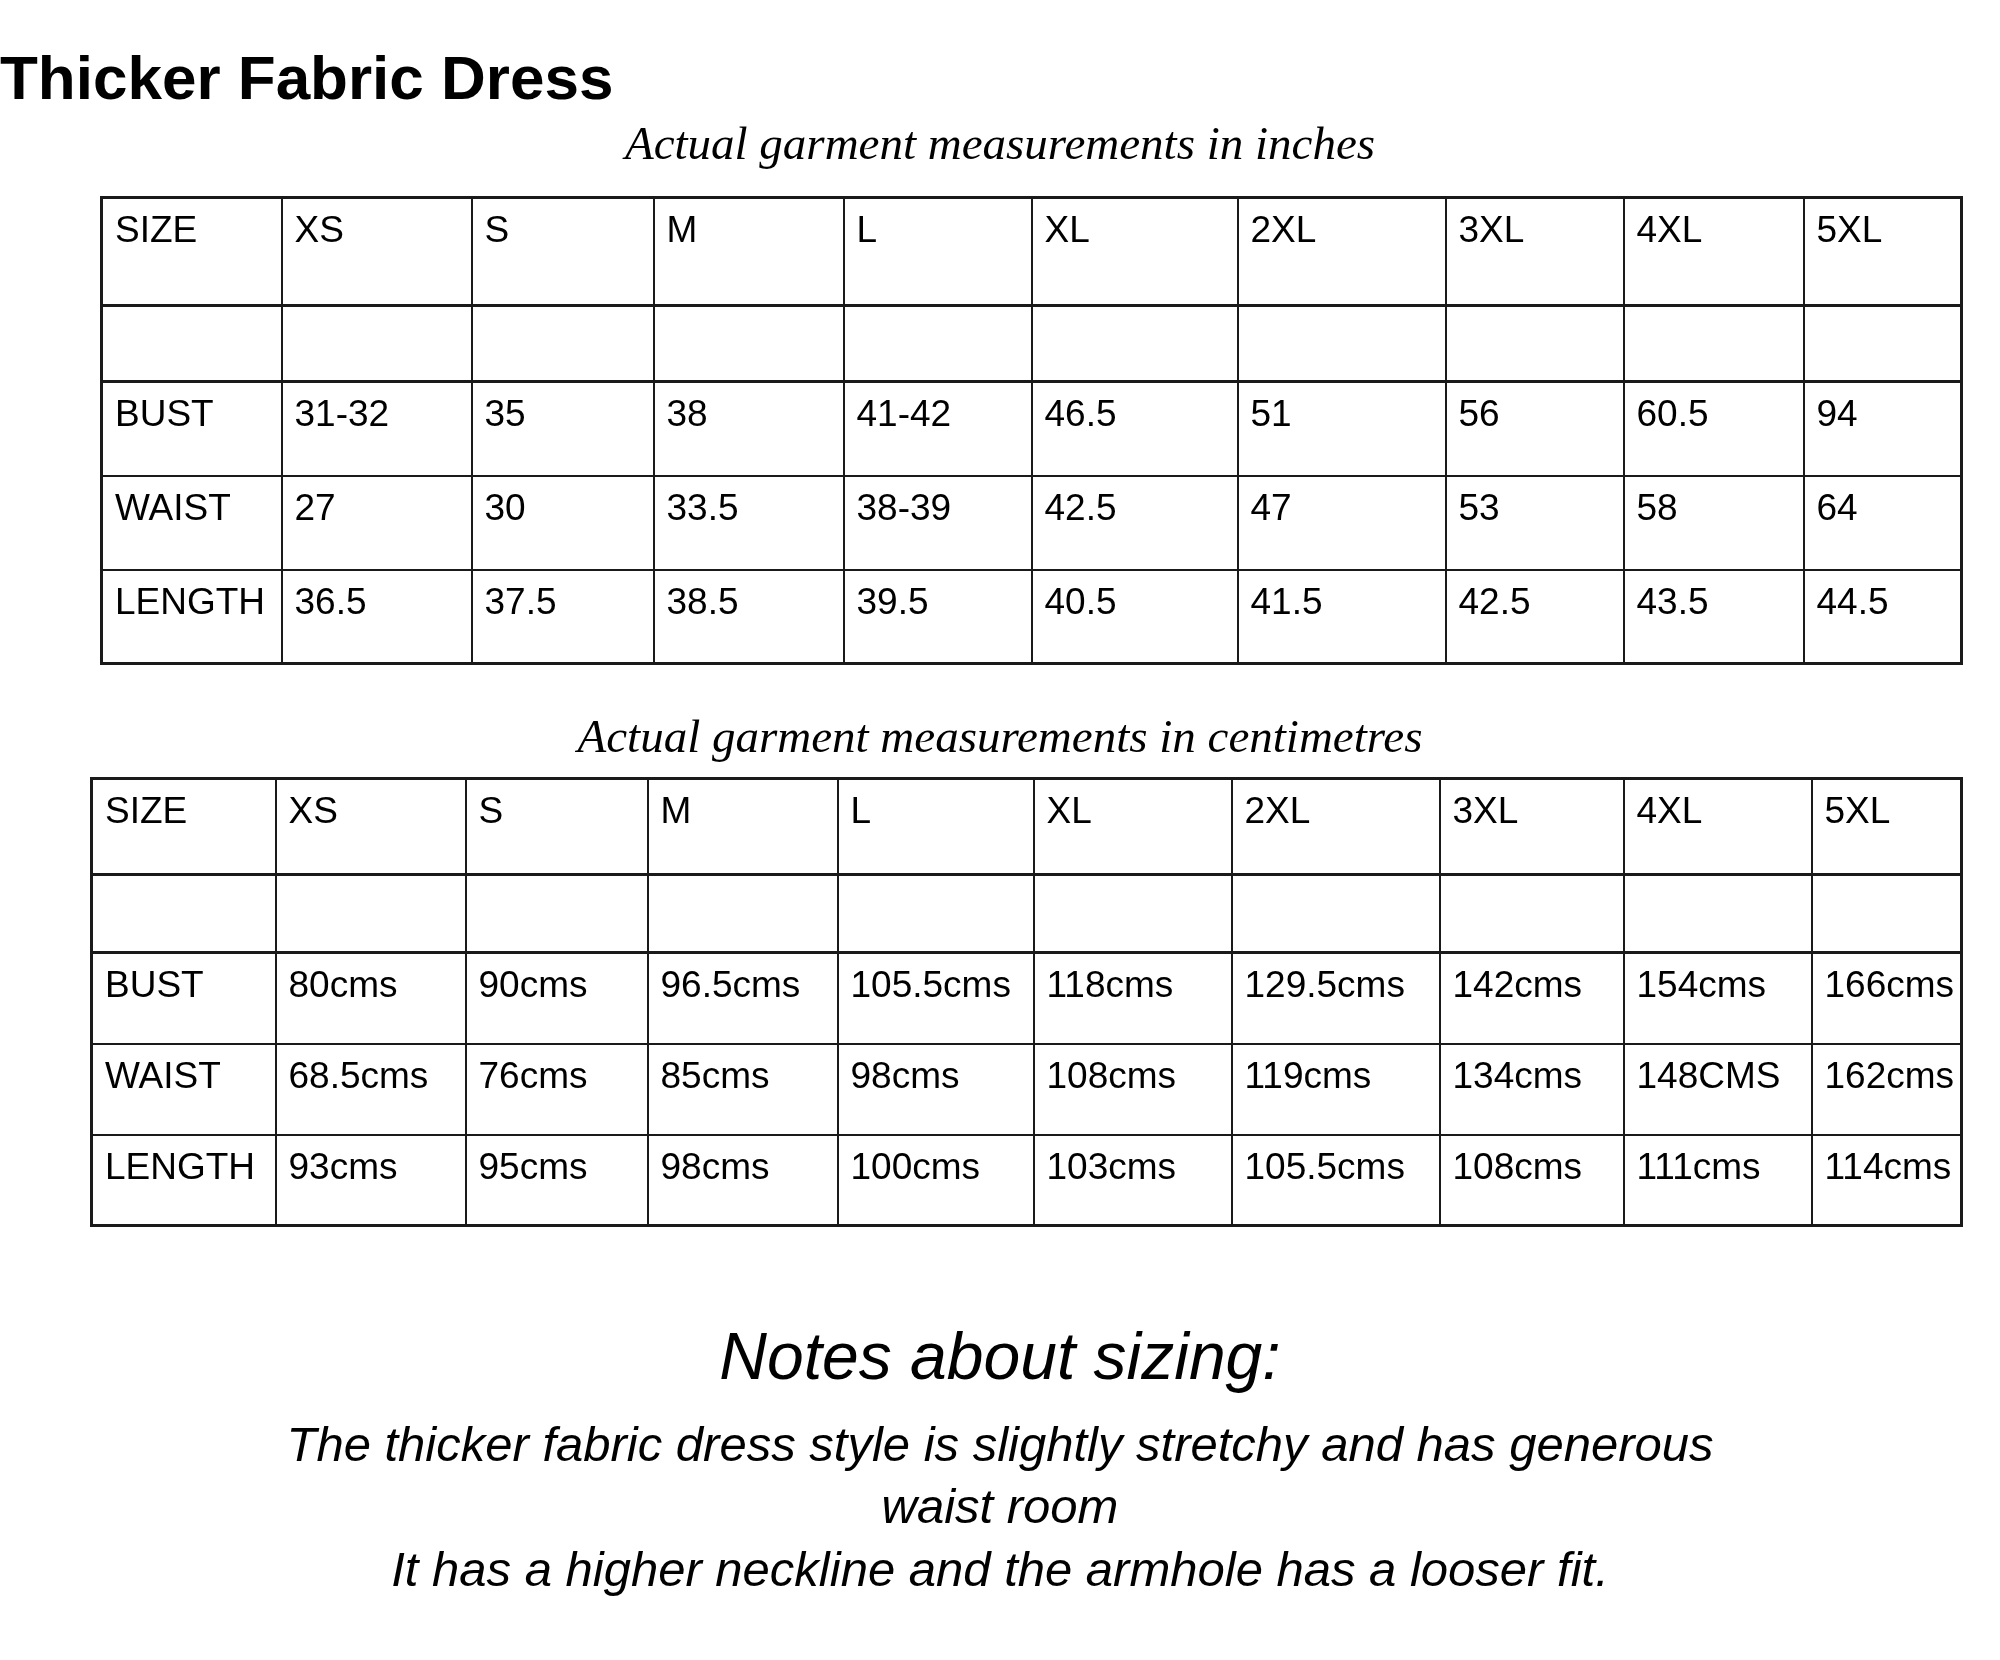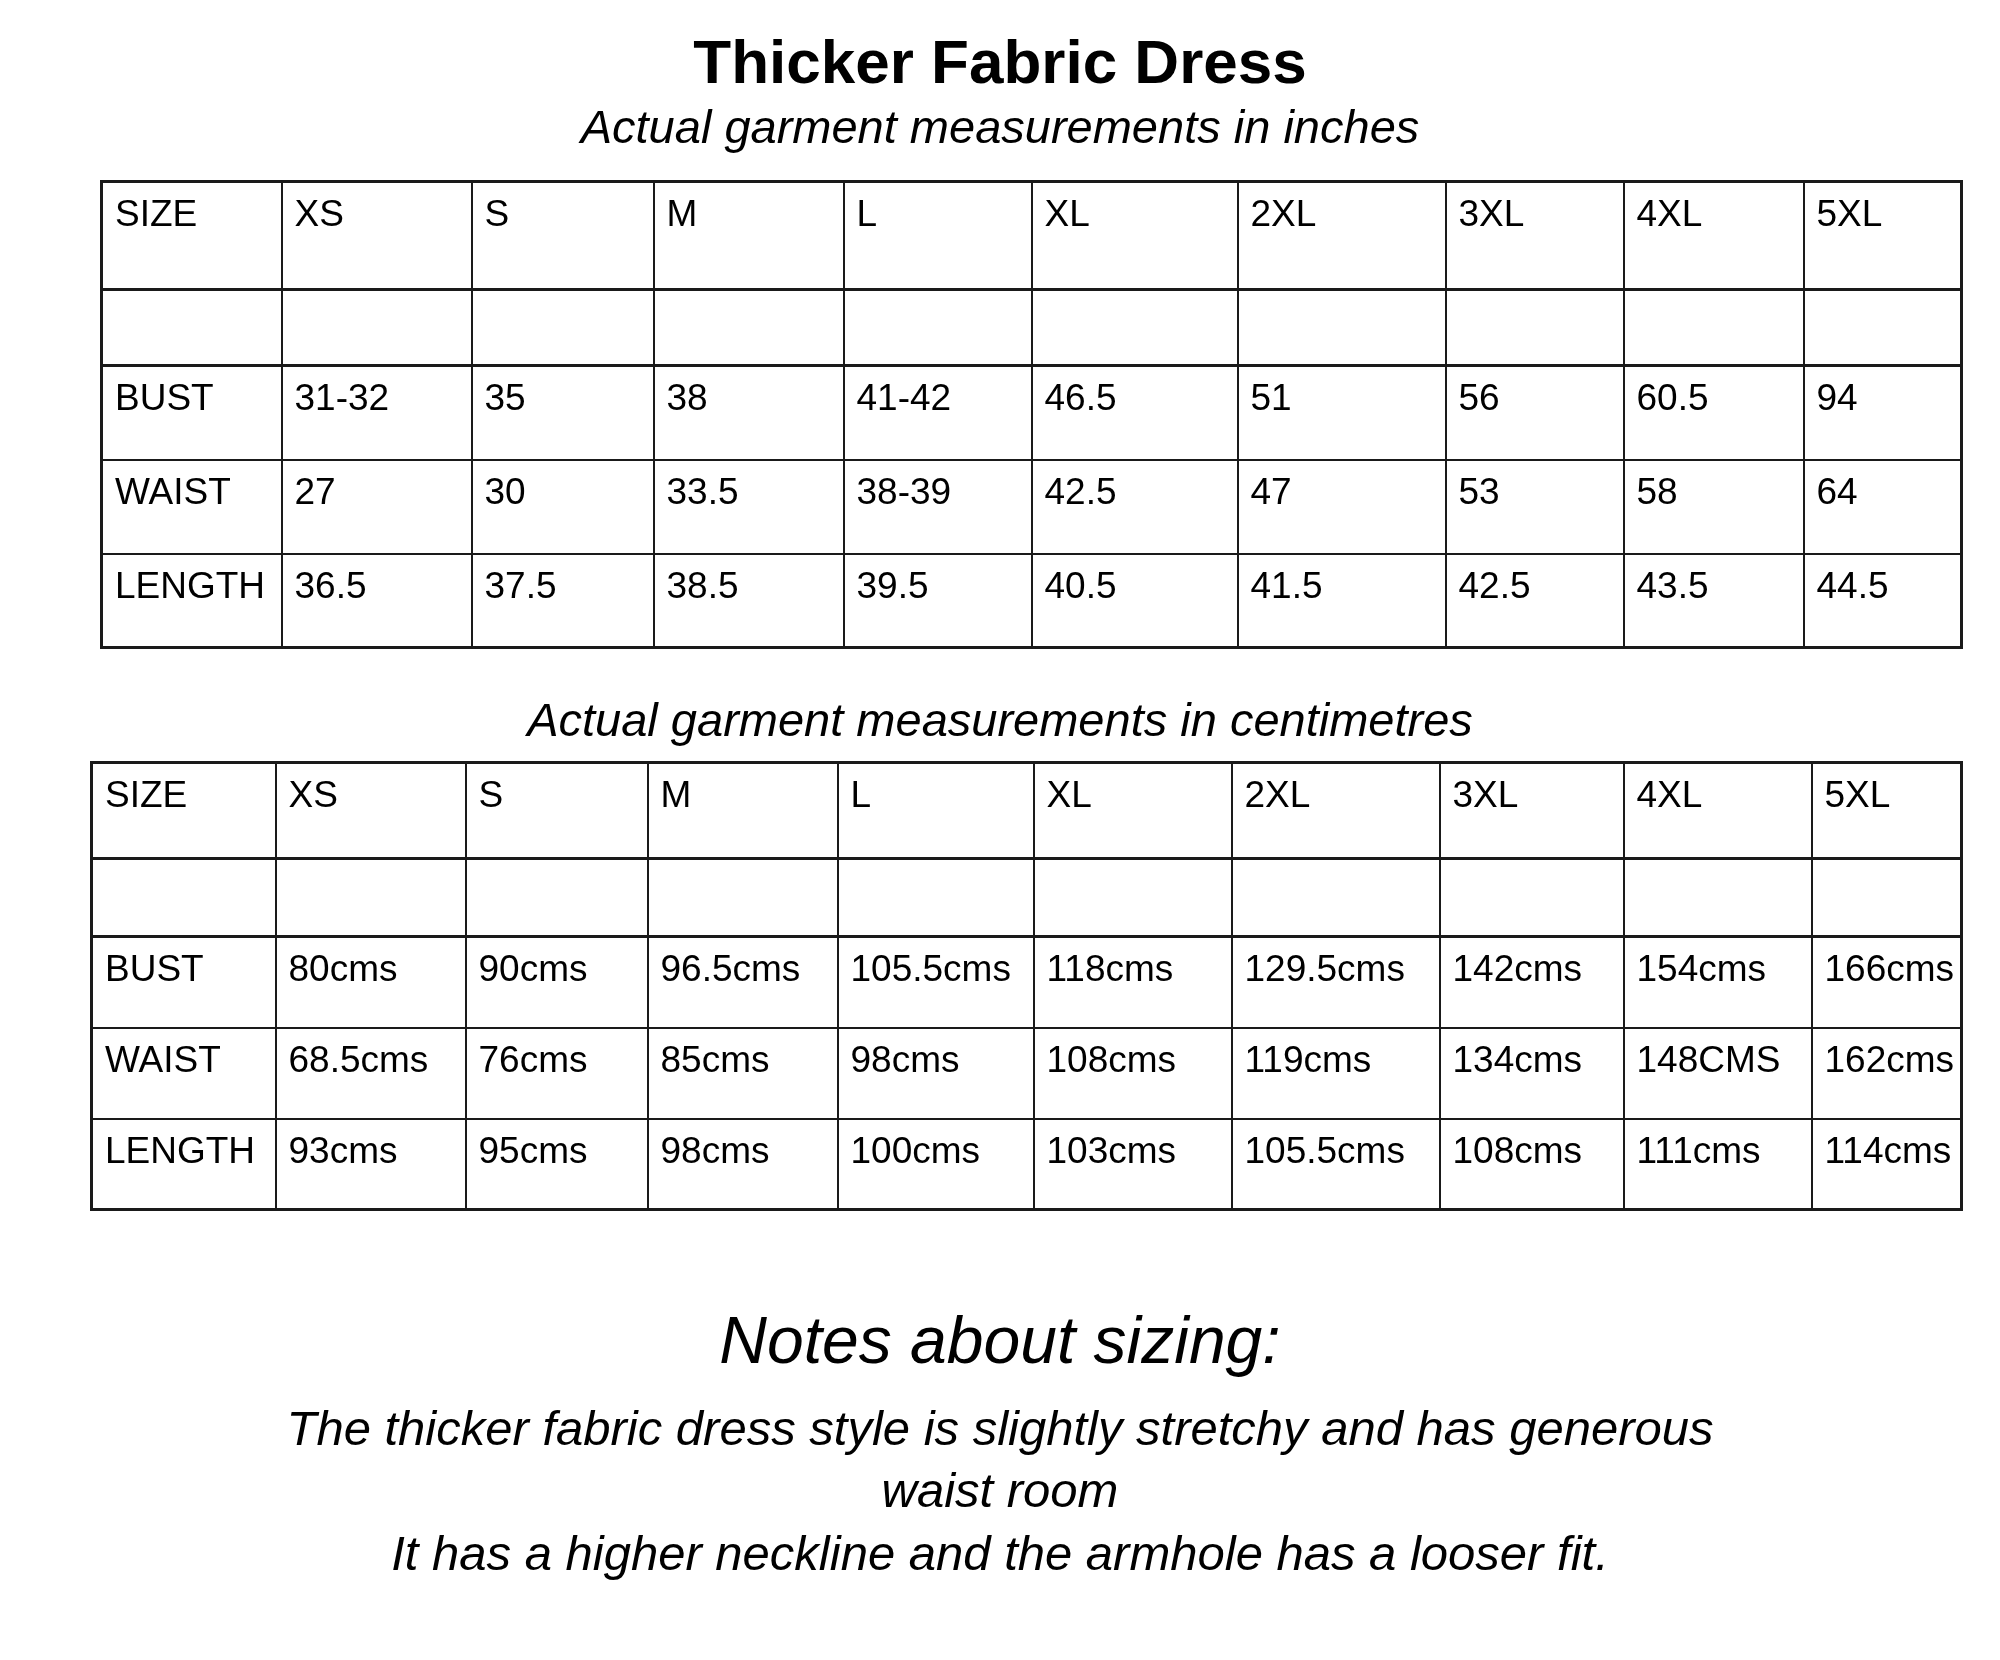--- a/index.html
+++ b/index.html
@@ -9,31 +9,32 @@
     color: #000000;
     font-family: "Liberation Sans", sans-serif;
   }
   .page {
     width: 2000px;
     height: 1660px;
     background: #ffffff;
     overflow: hidden;
   }
   .page-title {
-    margin: 28px 0 4px 0;
-    text-align: center;
+    margin: 44px 0 4px 0;
+    text-align: left;
     font-size: 62px;
     font-weight: bold;
     line-height: 1.1;
   }
   .subtitle {
     text-align: center;
     font-size: 47px;
     font-style: italic;
     line-height: 1.15;
+    font-family: Liberation Serif, serif;
   }
   .subtitle-cm {
     margin-top: 44px;
   }
   table.size-table {
     border-collapse: collapse;
     table-layout: fixed;
     border: 3px solid #1a1a1a;
     padding-left: 16px;
   }

